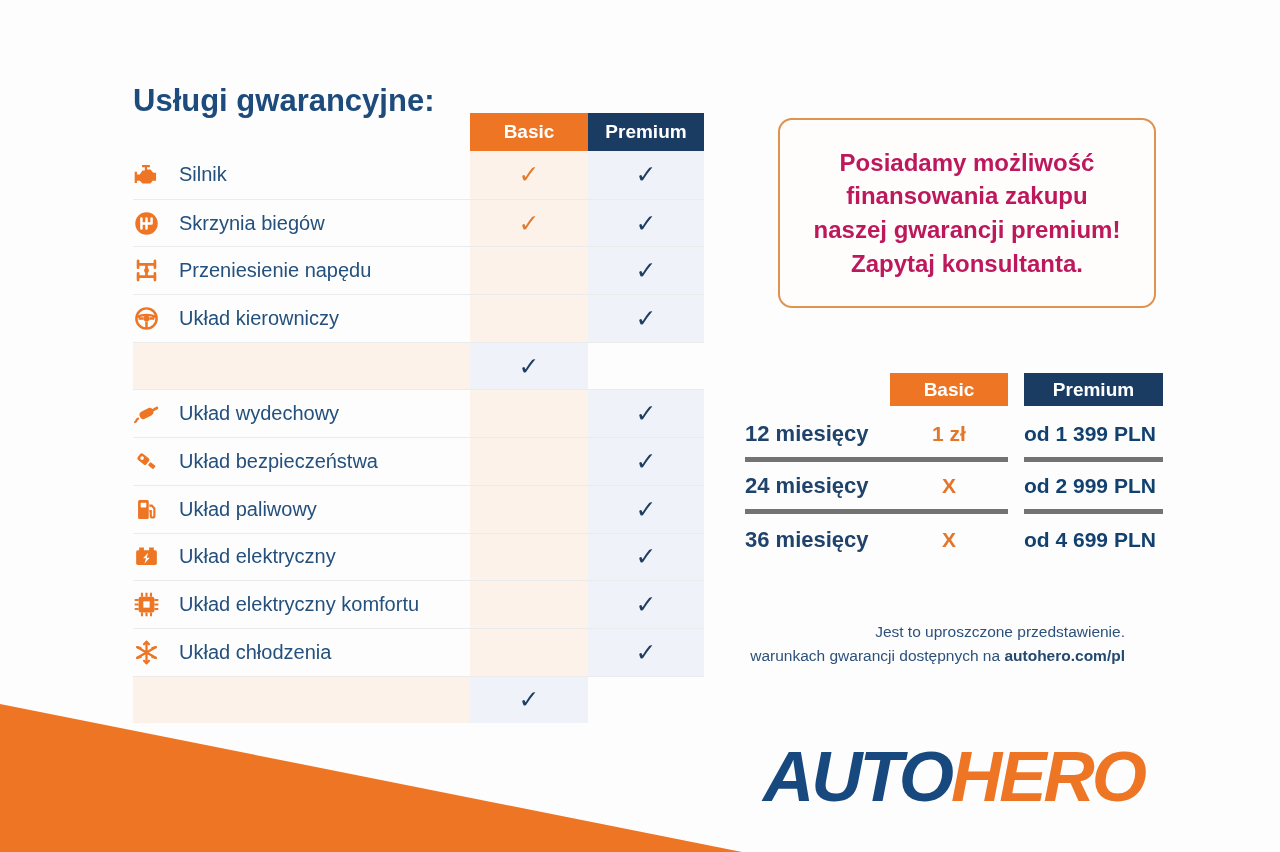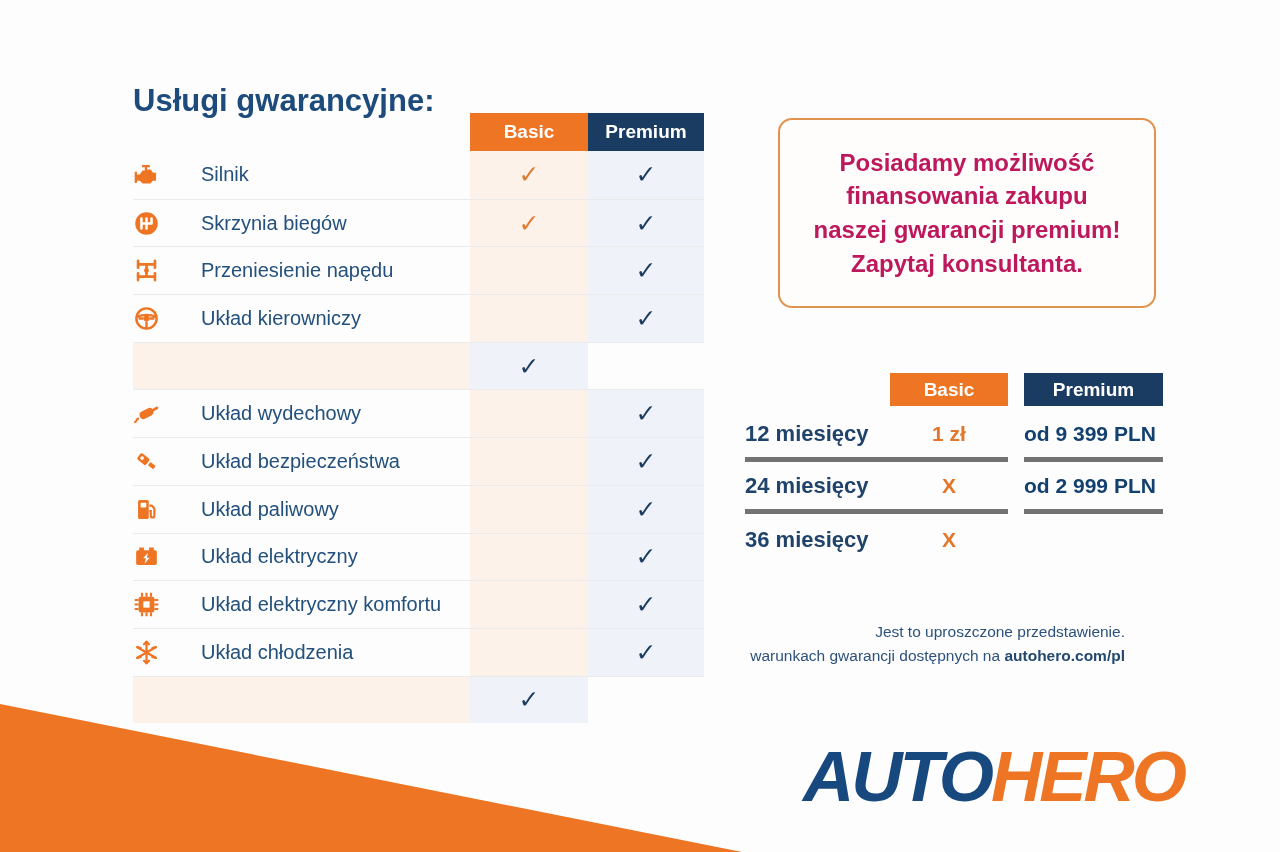--- a/index.html
+++ b/index.html
@@ -10,21 +10,21 @@
   .title{position:absolute;left:133px;top:62px;font-size:31px;font-weight:800;color:#1d4b7c;}
 
   
   .wtable{position:absolute;left:133px;top:113px;width:571px;}
   .whead{display:grid;grid-template-columns:337px 118px 116px;height:38px;}
   .whcell{display:flex;align-items:center;justify-content:center;color:#fff;font-size:19px;font-weight:700;}
   .wh-basic{background:#ed7524;}
   .wh-premium{background:#1a3c63;}
   .wrow{display:grid;grid-template-columns:337px 118px 116px;height:47.7px;box-sizing:border-box;}
   .wrow + .wrow{border-top:1px solid #ebebeb;}
-  .wlabelcell{display:flex;align-items:center;gap:22px;}
+  .wlabelcell{display:flex;align-items:center;}
   .icon{width:27px;height:27px;margin-right:19px;flex:none;display:flex;align-items:center;justify-content:center;}
   .icon svg{width:27px;height:27px;display:block;}
   .wlabel{font-size:20px;color:#23507d;}
   .wcell{display:flex;align-items:center;justify-content:center;}
   .wcell.basic{background:#fcf2ea;}
   .wcell.premium{background:#eff2f9;}
   .check{font-family:"DejaVu Sans",sans-serif;font-size:25px;font-weight:700;line-height:1;}
   .check.orange{color:#e07c31;}
   .check.navy{color:#1d3e61;}
 
@@ -48,21 +48,21 @@
   .pbasic{justify-content:center;font-size:21px;font-weight:700;color:#e4762a;}
   .ppremium{font-size:21px;font-weight:700;color:#12406f;}
   .prow.bordered > .bcell{border-bottom:5px solid #737373;}
 
   
   .disclaimer{position:absolute;left:740px;top:620px;width:385px;text-align:right;
               font-size:15.5px;color:#2c517c;line-height:1.55;}
   .disclaimer b{font-weight:700;color:#24496f;}
 
   
-  .logo{position:absolute;left:803px;top:741px;font-style:italic;font-weight:700;font-size:71px;
+  .logo{position:absolute;left:763px;top:741px;font-style:italic;font-weight:700;font-size:71px;
         letter-spacing:-3px;white-space:nowrap;line-height:1;}
   .logo-auto{color:#17497f;}
   .logo-hero{color:#ee7524;}
 
   
   .corner{position:absolute;left:0;top:704px;width:742px;height:148px;background:#ed7524;
           clip-path:polygon(0 0,100% 100%,0 100%);}
 </style>
 </head>
 <body>
@@ -306,32 +306,33 @@
         </div>
       <div></div>
       <div>
           <span class="badge badge-premium">Premium</span>
         </div>
     </div>
     <div class="prow data bordered">
       <div class="pperiod bcell">12 miesięcy</div>
       <div class="pbasic bcell">1 zł</div>
       <div></div>
-      <div class="ppremium bcell">od 9 399 PLN</div>
+      <div class="ppremium bcell">od 1 399 PLN</div>
     </div>
     <div class="prow data bordered">
       <div class="pperiod bcell">24 miesięcy</div>
       <div class="pbasic bcell">X</div>
       <div></div>
       <div class="ppremium bcell">od 2 999 PLN</div>
     </div>
     <div class="prow data">
       <div class="pperiod">36 miesięcy</div>
       <div class="pbasic">X</div>
       <div></div>
+      <div class="ppremium">od 4 699 PLN</div>
     </div>
   </div>
 
   <div class="disclaimer">
     <div>Jest to uproszczone przedstawienie.</div>
     <div><span>warunkach gwarancji dostępnych na </span><b>autohero.com/pl</b></div>
   </div>
 
   <div class="logo">
     <span class="logo-auto">AUTO</span><span class="logo-hero">HERO</span>

